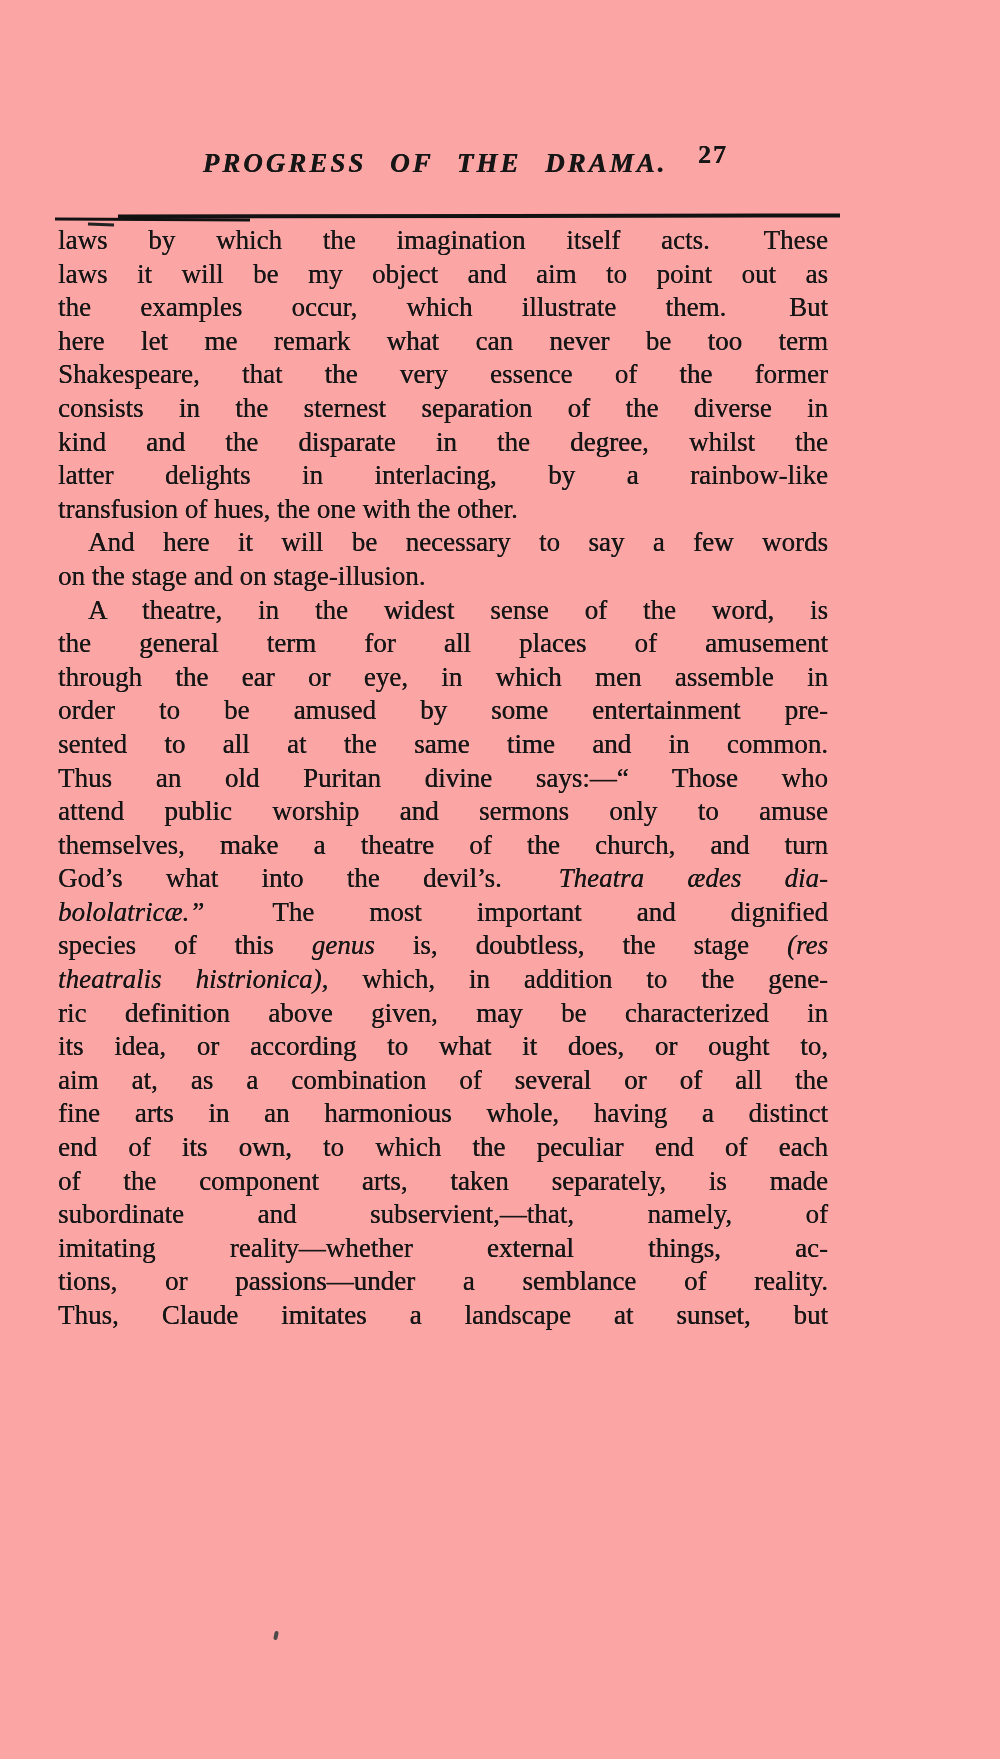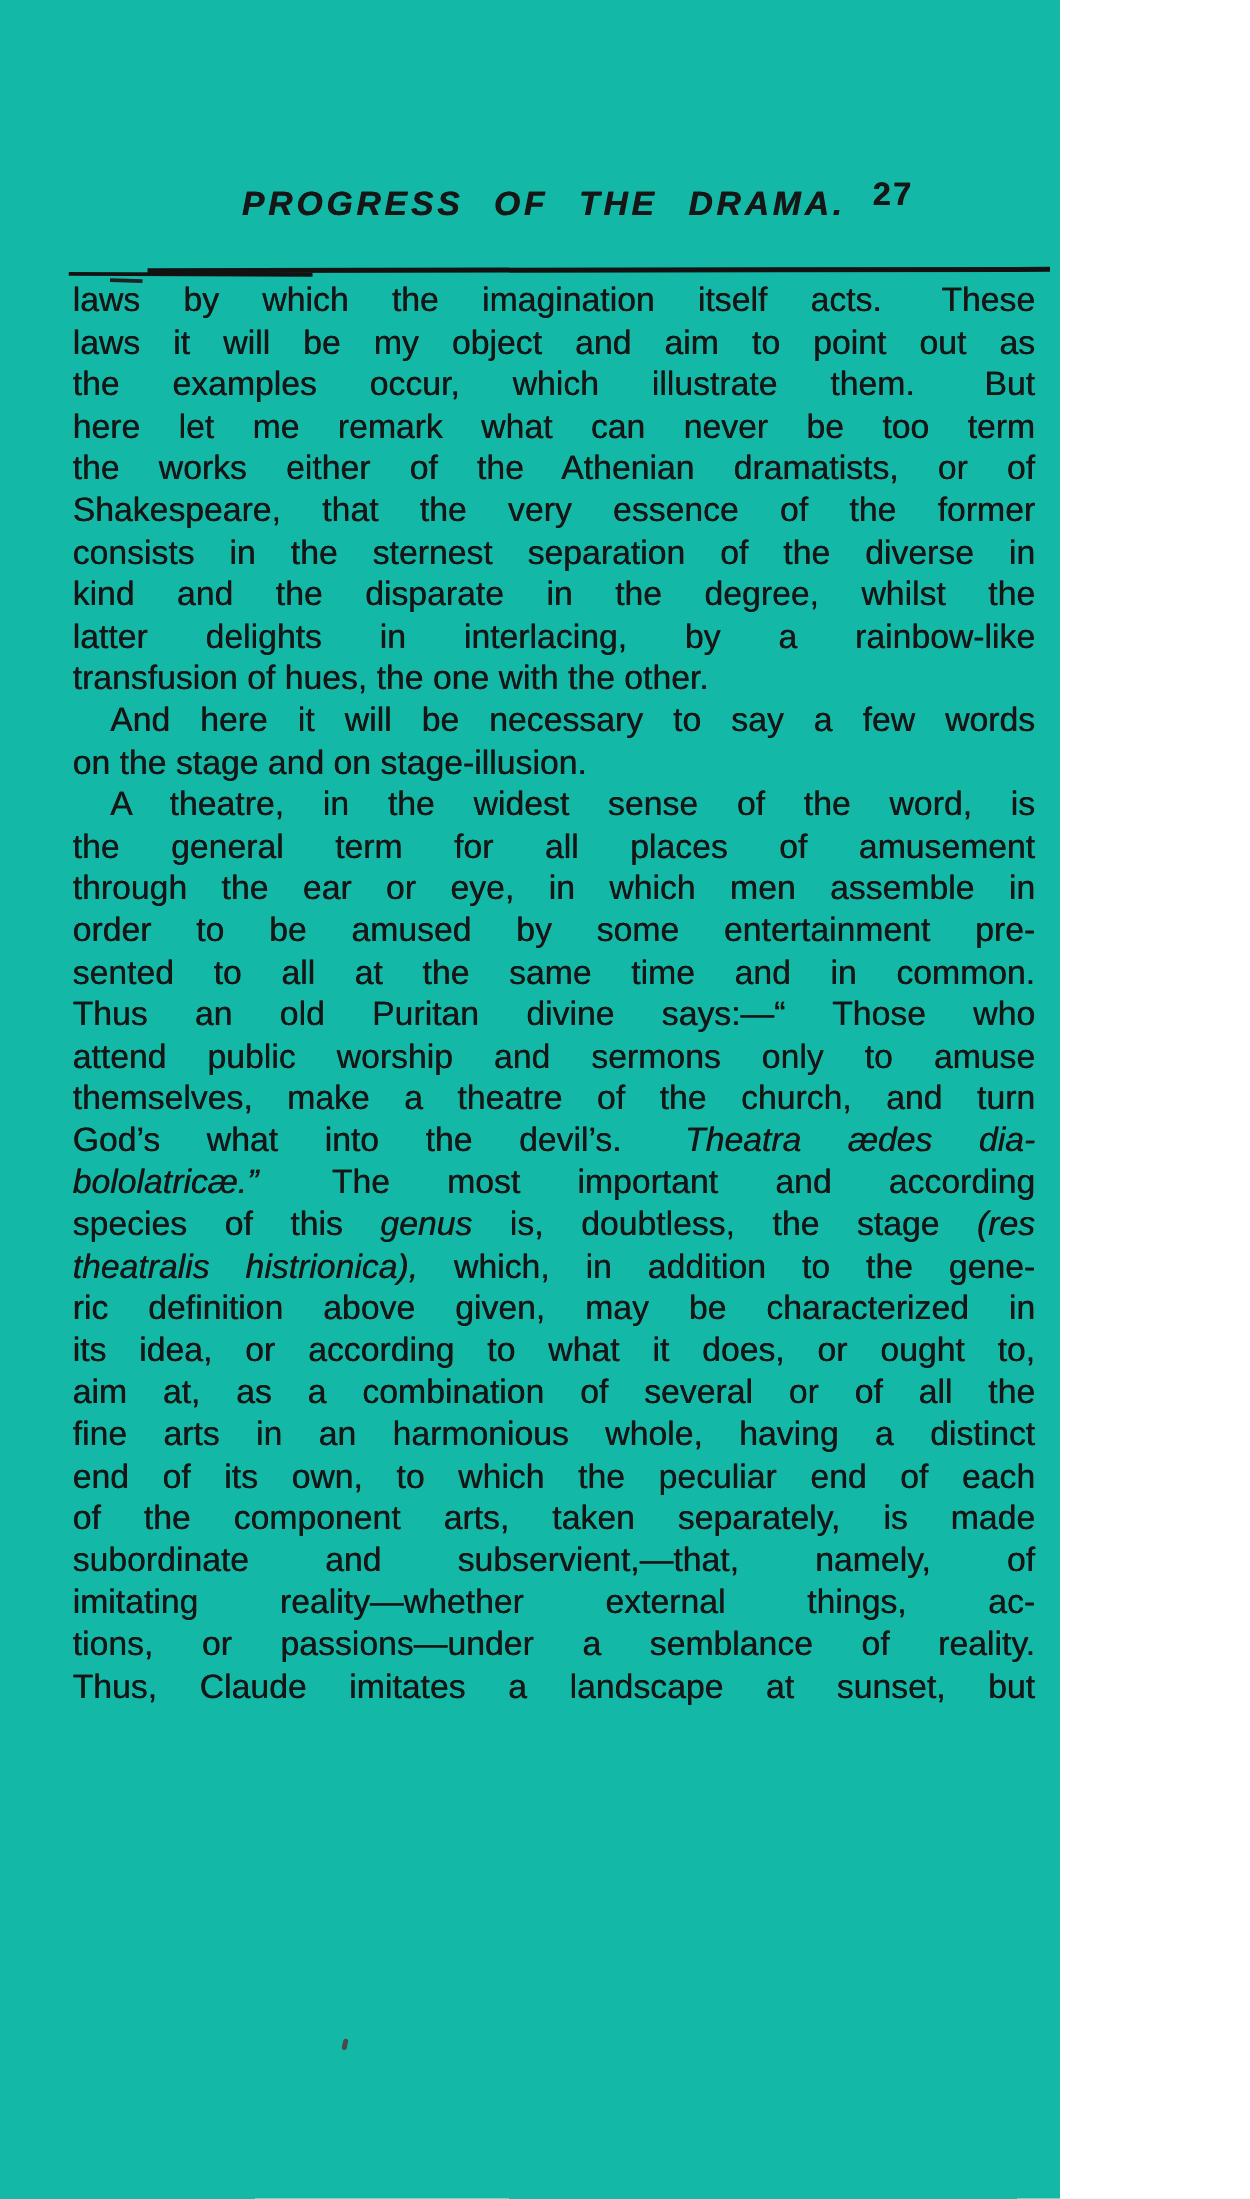--- a/index.html
+++ b/index.html
@@ -2,25 +2,25 @@
 <html><head>
 <meta charset="utf-8">
 <style>
   html, body {
     margin: 0;
     padding: 0;
     background: #ffffff;
   }
   .page {
     position: relative;
-    width: 848px;
+    width: 1000px;
     height: 1759px;
-    background: #14b8a6;
+    background: #fca5a5;
     color: #161616;
-    font-family: Liberation Sans, sans-serif;
+    font-family: Liberation Serif, serif;
     overflow: hidden;
   }
   .page-header {
     position: absolute;
     left: 42px;
     top: 142px;
     width: 786px;
     height: 50px;
   }
   .running-title {
@@ -119,38 +119,37 @@
 
   <div class="rule-seg a"></div>
   <div class="rule-seg b"></div>
   <div class="rule-speck"></div>
 
   <main class="text-block">
       <div class="line"><span>laws by which the imagination itself acts.  These</span></div>
       <div class="line"><span>laws it will be my object and aim to point out as</span></div>
       <div class="line"><span>the examples occur, which illustrate them.  But</span></div>
       <div class="line"><span>here let me remark what can never be too term</span></div>
-      <div class="line"><span>the works either of the Athenian dramatists, or of</span></div>
       <div class="line"><span>Shakespeare, that the very essence of the former</span></div>
       <div class="line"><span>consists in the sternest separation of the diverse in</span></div>
       <div class="line"><span>kind and the disparate in the degree, whilst the</span></div>
       <div class="line"><span>latter delights in interlacing, by a rainbow-like</span></div>
       <div class="line flush"><span>transfusion of hues, the one with the other.</span></div>
       <div class="line indent"><span>And here it will be necessary to say a few words</span></div>
       <div class="line flush"><span>on the stage and on stage-illusion.</span></div>
       <div class="line indent"><span>A theatre, in the widest sense of the word, is</span></div>
       <div class="line"><span>the general term for all places of amusement</span></div>
       <div class="line"><span>through the ear or eye, in which men assemble in</span></div>
       <div class="line"><span>order to be amused by some entertainment pre-</span></div>
       <div class="line"><span>sented to all at the same time and in common.</span></div>
       <div class="line"><span>Thus an old Puritan divine says:—“ Those who</span></div>
       <div class="line"><span>attend public worship and sermons only to amuse</span></div>
       <div class="line"><span>themselves, make a theatre of the church, and turn</span></div>
       <div class="line"><span>God’s what into the devil’s.  </span><span class="it">Theatra ædes dia-</span></div>
-      <div class="line"><span class="it">bololatricæ.”</span><span>  The most important and according</span></div>
+      <div class="line"><span class="it">bololatricæ.”</span><span>  The most important and dignified</span></div>
       <div class="line"><span>species of this </span><span class="it">genus</span><span> is, doubtless, the stage </span><span class="it">(res</span></div>
       <div class="line"><span class="it">theatralis histrionica),</span><span> which, in addition to the gene-</span></div>
       <div class="line"><span>ric definition above given, may be characterized in</span></div>
       <div class="line"><span>its idea, or according to what it does, or ought to,</span></div>
       <div class="line"><span>aim at, as a combination of several or of all the</span></div>
       <div class="line"><span>fine arts in an harmonious whole, having a distinct</span></div>
       <div class="line"><span>end of its own, to which the peculiar end of each</span></div>
       <div class="line"><span>of the component arts, taken separately, is made</span></div>
       <div class="line"><span>subordinate and subservient,—that, namely, of</span></div>
       <div class="line"><span>imitating reality—whether external things, ac-</span></div>

